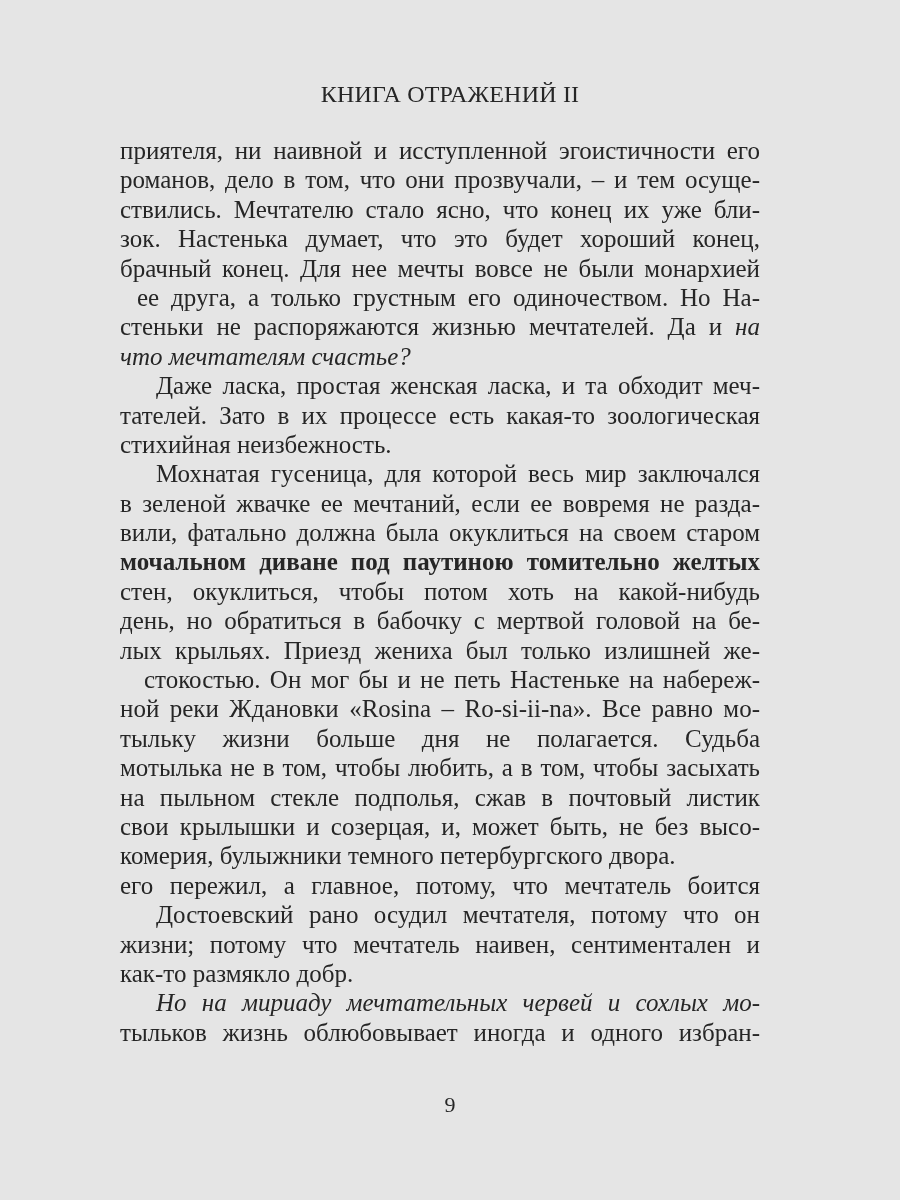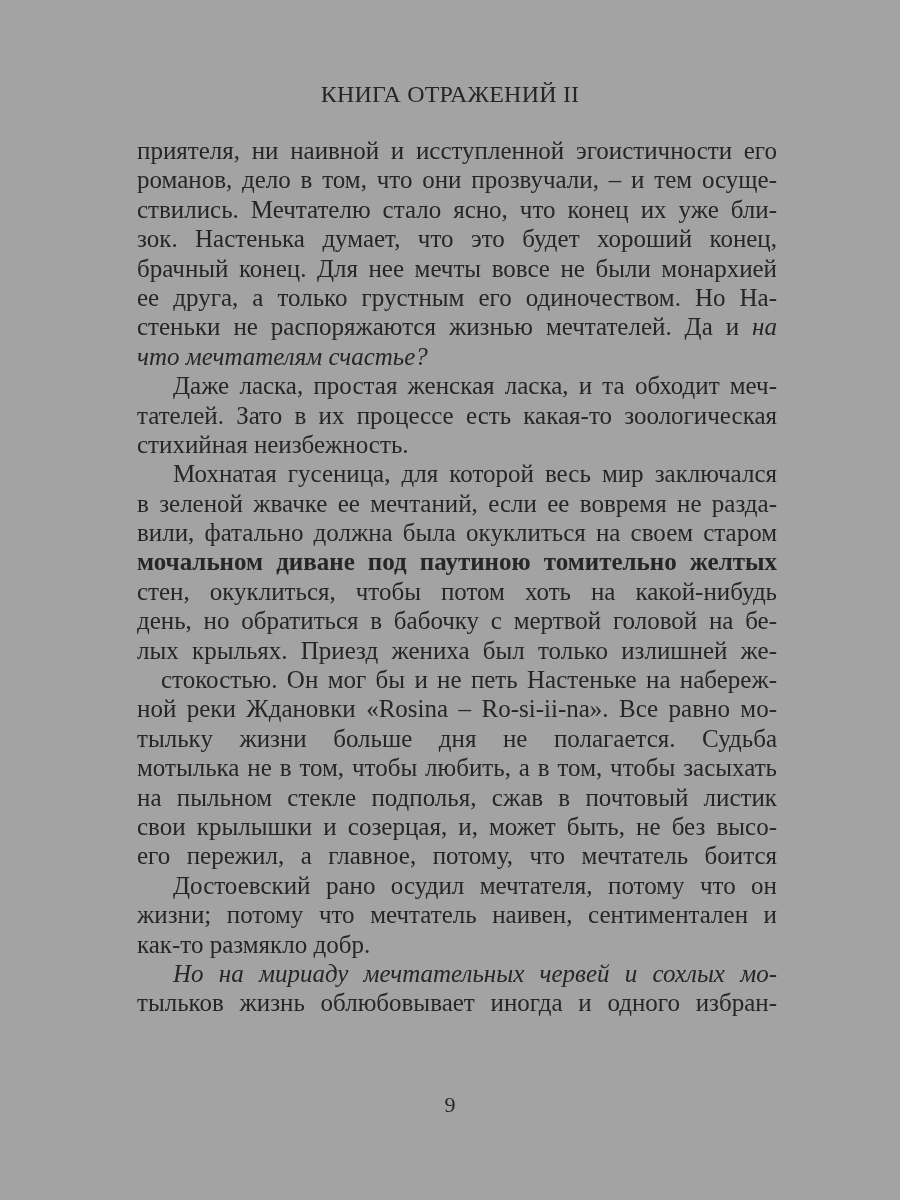--- a/index.html
+++ b/index.html
@@ -1,26 +1,26 @@
 <!DOCTYPE html>
 <html><head>
 <meta charset="utf-8">
 <style>
   html, body { margin: 0; padding: 0; background: #ffffff; }
   body { width: 900px; height: 1200px; position: relative; overflow: hidden; }
-  .page { position: absolute; left: 0; top: 0; width: 900px; height: 1200px; background: #a3a3a3; }
+  .page { position: absolute; left: 0; top: 0; width: 900px; height: 1200px; background: #e5e5e5; }
   .running-head {
     position: absolute; left: 0; width: 900px; top: 79px;
     text-align: center;
     font-family: "Liberation Serif", "DejaVu Serif", serif;
     font-size: 24px; letter-spacing: 0.2px; color: #262626;
     line-height: 30px;
   }
   .body-text {
-    position: absolute; left: 137px; top: 136px; width: 640px;
+    position: absolute; left: 120px; top: 136px; width: 640px;
     font-family: "Liberation Serif", "DejaVu Serif", serif;
     font-size: 25px; color: #262626;
   }
   .line {
     height: 29.4px; line-height: 29.4px; white-space: nowrap;
     text-align: justify; text-align-last: justify;
   }
   .line.last { text-align: left; text-align-last: left; }
   .line.indent { padding-left: 36px; }
   .it { font-style: italic; }
@@ -36,41 +36,42 @@
 
 <div class="page">
   <div class="running-head">КНИГА ОТРАЖЕНИЙ II</div>
 
   <div class="body-text">
     <div class="line" style="word-spacing: 0px;"><span>приятеля, ни наивной и исступленной эгоистичности его</span></div>
     <div class="line" style="word-spacing: 0px;"><span>романов, дело в том, что они прозвучали, – и тем осуще-</span></div>
     <div class="line" style="word-spacing: 0px;"><span>ствились. Мечтателю стало ясно, что конец их уже бли-</span></div>
     <div class="line" style="word-spacing: 0px;"><span>зок. Настенька думает, что это будет хороший конец,</span></div>
     <div class="line" style="word-spacing: 0px;"><span>брачный конец. Для нее мечты вовсе не были монархией</span></div>
-    <div class="line" style="word-spacing: 0px;"><span>ее друга, а только грустным его одиночеством. Но На-</span></div>
+    <div class="line" style="word-spacing: 0px; margin-left: 17px;"><span>ее друга, а только грустным его одиночеством. Но На-</span></div>
     <div class="line" style="word-spacing: 0px;"><span>стеньки не распоряжаются жизнью мечтателей. Да и </span><span class="it">на</span></div>
     <div class="line last"><span class="it">что мечтателям счастье?</span></div>
 
     <div class="line indent" style="word-spacing: 0px;"><span>Даже ласка, простая женская ласка, и та обходит меч-</span></div>
     <div class="line" style="word-spacing: 0px;"><span>тателей. Зато в их процессе есть какая-то зоологическая</span></div>
     <div class="line last"><span>стихийная неизбежность.</span></div>
 
     <div class="line indent" style="word-spacing: 0px;"><span>Мохнатая гусеница, для которой весь мир заключался</span></div>
     <div class="line" style="word-spacing: 0px;"><span>в зеленой жвачке ее мечтаний, если ее вовремя не разда-</span></div>
     <div class="line" style="word-spacing: 0px;"><span>вили, фатально должна была окуклиться на своем старом</span></div>
     <div class="line" style="word-spacing: 0px; font-weight: bold;"><span>мочальном диване под паутиною томительно желтых</span></div>
     <div class="line" style="word-spacing: 0px;"><span>стен, окуклиться, чтобы потом хоть на какой-нибудь</span></div>
     <div class="line" style="word-spacing: 0px;"><span>день, но обратиться в бабочку с мертвой головой на бе-</span></div>
     <div class="line" style="word-spacing: 0px;"><span>лых крыльях. Приезд жениха был только излишней же-</span></div>
     <div class="line" style="word-spacing: 0px; margin-left: 24px;"><span>стокостью. Он мог бы и не петь Настеньке на набереж-</span></div>
     <div class="line" style="word-spacing: 0px;"><span>ной реки Ждановки «Rosina – Ro-si-ii-na». Все равно мо-</span></div>
     <div class="line" style="word-spacing: 0px;"><span>тыльку жизни больше дня не полагается. Судьба</span></div>
     <div class="line" style="word-spacing: 0px;"><span>мотылька не в том, чтобы любить, а в том, чтобы засыхать</span></div>
     <div class="line" style="word-spacing: 0px;"><span>на пыльном стекле подполья, сжав в почтовый листик</span></div>
     <div class="line" style="word-spacing: 0px;"><span>свои крылышки и созерцая, и, может быть, не без высо-</span></div>
+    <div class="line last"><span>комерия, булыжники темного петербургского двора.</span></div>
 
     <div class="line" style="word-spacing: 0px;"><span>его пережил, а главное, потому, что мечтатель боится</span></div>
     <div class="line indent" style="word-spacing: 0px;"><span>Достоевский рано осудил мечтателя, потому что он</span></div>
     <div class="line" style="word-spacing: 0px;"><span>жизни; потому что мечтатель наивен, сентиментален и</span></div>
     <div class="line last"><span>как-то размякло добр.</span></div>
 
     <div class="line indent" style="word-spacing: 0px; font-style: italic;"><span>Но на мириаду мечтательных червей и сохлых мо-</span></div>
     <div class="line" style="word-spacing: 0px;"><span>тыльков жизнь облюбовывает иногда и одного избран-</span></div>
   </div>
 

